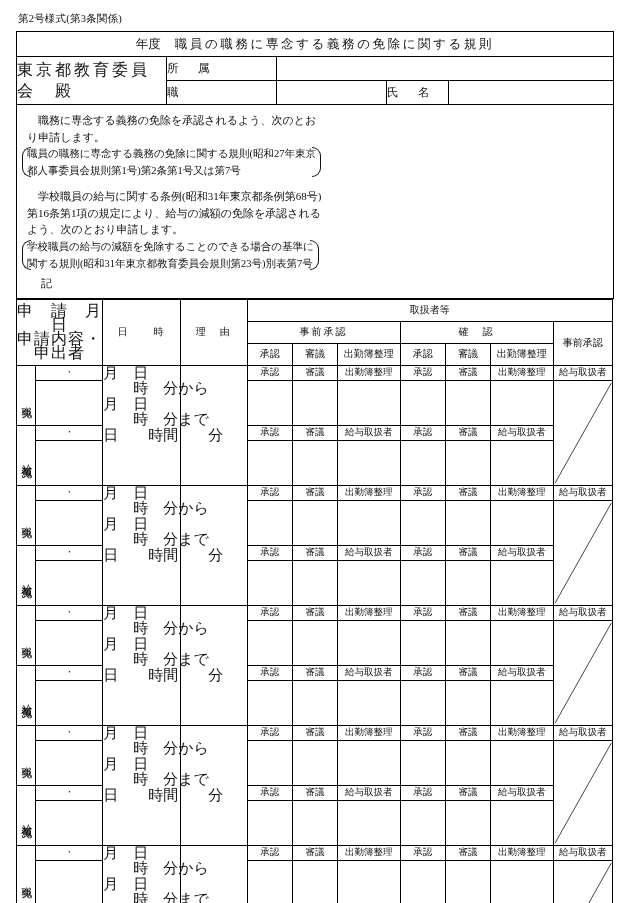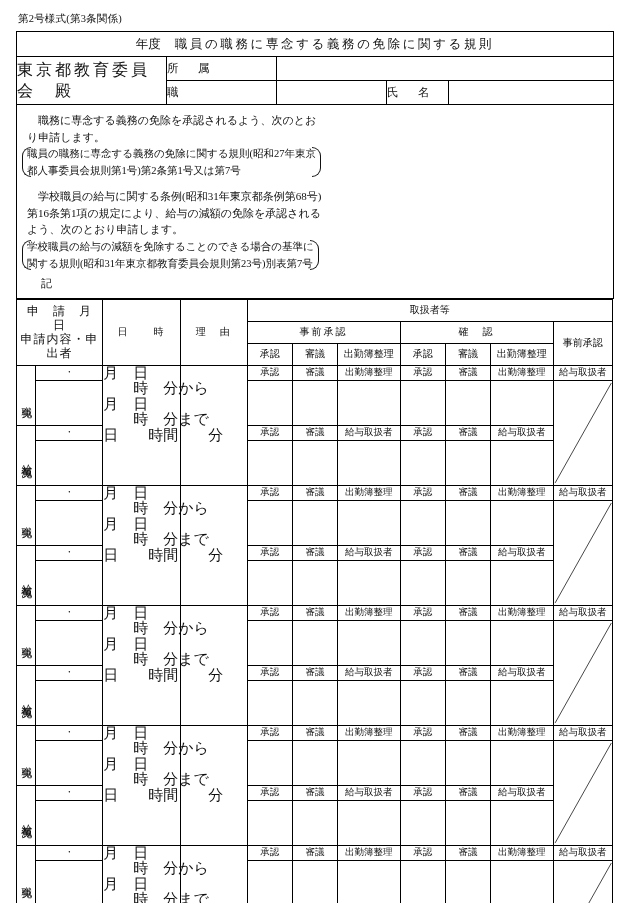--- a/index.html
+++ b/index.html
@@ -41,21 +41,21 @@
     border:1px solid #111;
   }
   .brace .bl::before{left:3px;border-right:none;border-radius:9px 0 0 9px;}
   .brace .br::before{right:3px;border-left:none;border-radius:0 9px 9px 0;}
   .brace .btext{flex:1;padding:0 1px;}
   .ki{font-size:11px;padding:3px 0 0 22px;}
   .gap{height:9px;}
 
   
   .hdr td{text-align:center;font-size:10px;height:21px;}
-  .hdr .two-line{line-height:14px;font-size:12px;letter-spacing:1px;}
+  .hdr .two-line{line-height:14px;font-size:16px;letter-spacing:1px;}
   .sp2{letter-spacing:2px;}
 
   
   .vlabel{
     writing-mode:vertical-rl;text-orientation:upright;
     font-size:10.5px;line-height:12px;letter-spacing:1px;
     margin:0 auto;
   }
   .vcell{text-align:center;vertical-align:middle;}
   .dotcell{height:13px;text-align:center;font-size:9px;}

